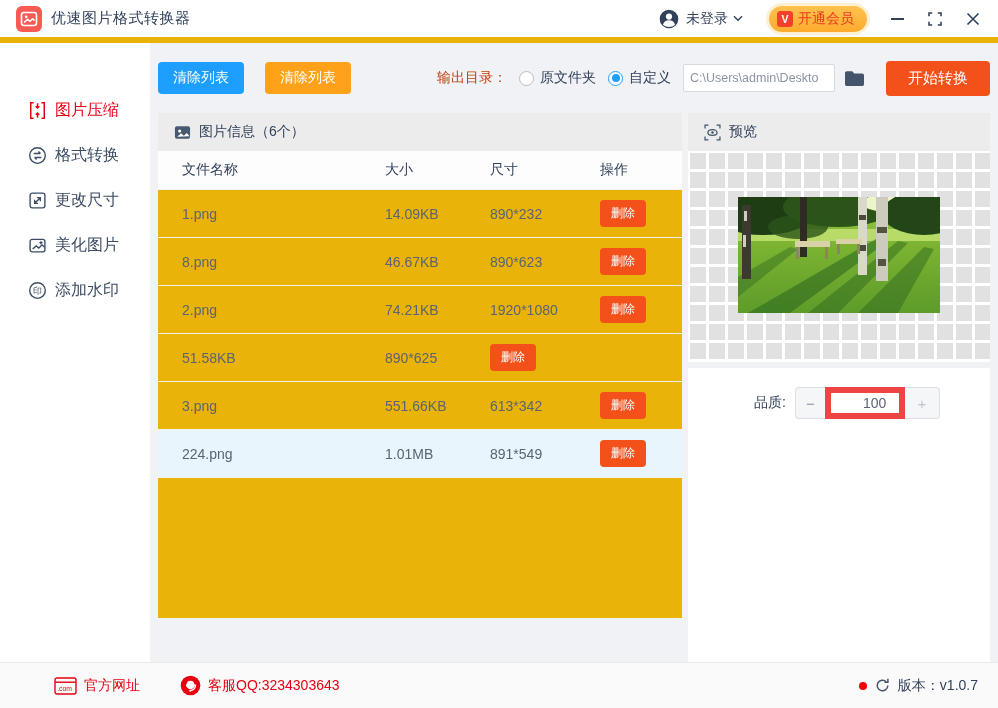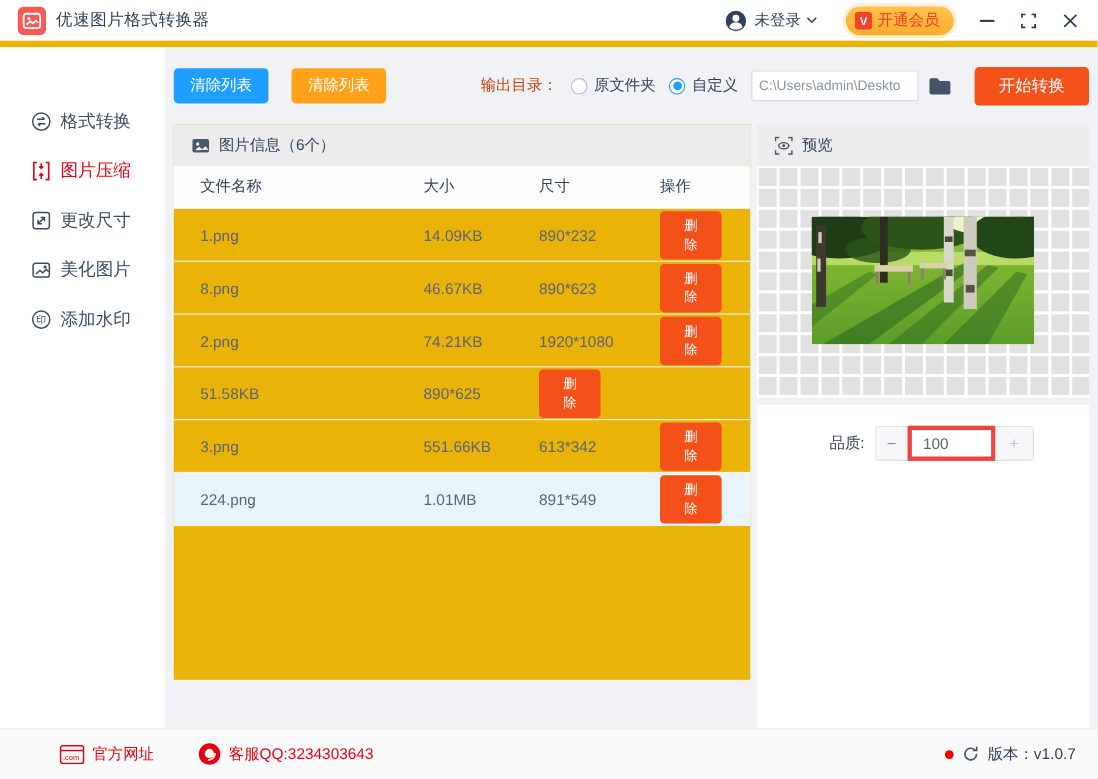--- a/index.html
+++ b/index.html
@@ -57,38 +57,38 @@
                 font-size:14px; color:#32415a; }
   .panel-band svg { width:17px; height:17px; }
 
   .table-panel { width:524px; flex:0 0 524px; height:505px; background:#eab308; display:flex; flex-direction:column; }
   .col-header { height:39px; flex:0 0 39px; display:grid; grid-template-columns:203px 105px 110px 1fr; align-items:center;
                 padding-left:24px; background:#fdfdfd; border-bottom:1px solid #f0f0f0; font-size:14px; font-weight:normal; color:#32415a; }
   .tbody { flex:1 1 auto; overflow:hidden; }
   .trow { height:48px; display:grid; grid-template-columns:203px 105px 110px 1fr; align-items:center; padding-left:24px;
           border-bottom:1px solid #f2f2f2; font-size:14px; color:#5a6472; cursor:pointer; }
   .trow.selected { background:#e9f5fd; }
-  .del-btn { width:56px; border:none; border-radius:4px; background:#f3501a; color:#fff; font-size:12px; padding:5px 17px; cursor:pointer; }
+  .del-btn { width:46px; border:none; border-radius:4px; background:#f3501a; color:#fff; font-size:12px; padding:5px 0; cursor:pointer; }
 
   .right-panel { flex:1 1 auto; display:flex; flex-direction:column; min-width:0; }
   .preview-sec { background:#fff; flex:0 0 auto; display:flex; flex-direction:column;text-align:right; }
   .checkerboard { height:211px; background-color:#e1e1e1;
     background-image:linear-gradient(to right,#fff 3px,transparent 3px),linear-gradient(to bottom,#fff 3px,transparent 3px);
     background-size:19px 19px; background-position:-1px -1px;
     display:flex; justify-content:center; }
   .preview-img { width:202px; height:116px; margin-top:46px; display:block; }
   .sec-gap { height:6px; flex:0 0 6px; }
   .settings-sec { background:#fff; flex:1 1 auto; display:flex; flex-direction:column; }
   .quality-row { display:flex; align-items:center; justify-content:flex-end; padding-right:50px; margin-top:19px; }
   .quality-label { font-size:14px; color:#32415a; margin-right:9px; }
   .stepper { display:flex; height:32px; }
   .step-btn { width:30px; border:1px solid #dcdfe6; background:#f5f6f8; color:#8a919c; font-size:15px; cursor:pointer; }
   .step-btn.minus { border-radius:4px 0 0 4px; border-right:none; }
   .step-btn.plus { width:35px; border-radius:0 4px 4px 0; border-left:none; color:#c0c4cc; }
-  .step-input { width:80px; border:4px solid #ef4444; text-align:left; padding-left:10px; font-size:14px; color:#5a6472;
+  .step-input { width:80px; border:6px solid #ef4444; text-align:left; padding-left:32px; font-size:14px; color:#5a6472;
                 font-family:"Liberation Sans",sans-serif; background:#fff; }
 
   
   .footer { height:46px; flex:0 0 46px; background:#fafafa; border-top:1px solid #e9eaec; display:flex; align-items:center; padding:0 20px 0 54px; }
   .foot-link { display:flex; align-items:center; gap:7px; font-size:14px; color:#e60012; cursor:pointer; background:none; border:none; }
   .foot-link + .foot-link { margin-left:40px; }
   .foot-link svg { display:block; }
   .foot-right { margin-left:auto; display:flex; align-items:center; gap:8px; font-size:14px; color:#32415a; }
   .status-dot { width:8px; height:8px; border-radius:50%; background:#f20000; }
   .refresh-btn { background:none; border:none; cursor:pointer; display:flex; }
@@ -138,33 +138,33 @@
         <svg viewBox="0 0 14 14" fill="none" stroke="#32415a" stroke-width="1.6">
           <path d="M1.5 1.5l11 11M12.5 1.5l-11 11"></path>
         </svg>
       </button>
     </div>
   </header>
 
   <div class="app-body">
 
     <aside class="sidebar">
+      <div class="side-item active">
+        <svg viewBox="0 0 18 18" fill="none" stroke="currentColor" stroke-width="1.4">
+          <path d="M5.3 1.6H2.6v14.8h2.7M12.7 1.6h2.7v14.8h-2.7"></path>
+          <path d="M9 2.2v4.4M7.3 5l1.7 1.7L10.7 5M9 15.8v-4.4M7.3 13l1.7-1.7 1.7 1.7"></path>
+        </svg>
+        <span>图片压缩</span>
+      </div>
       <div class="side-item">
         <svg viewBox="0 0 18 18" fill="none" stroke="currentColor" stroke-width="1.3">
           <circle cx="9" cy="9" r="7.4"></circle>
           <path d="M5.4 7.1h6.3M9.9 5.3l1.9 1.8M12.6 10.9H6.3M8.1 12.7l-1.9-1.8"></path>
         </svg>
         <span>格式转换</span>
-      </div>
-      <div class="side-item active">
-        <svg viewBox="0 0 18 18" fill="none" stroke="currentColor" stroke-width="1.4">
-          <path d="M5.3 1.6H2.6v14.8h2.7M12.7 1.6h2.7v14.8h-2.7"></path>
-          <path d="M9 2.2v4.4M7.3 5l1.7 1.7L10.7 5M9 15.8v-4.4M7.3 13l1.7-1.7 1.7 1.7"></path>
-        </svg>
-        <span>图片压缩</span>
       </div>
       <div class="side-item">
         <svg viewBox="0 0 18 18" fill="none" stroke="currentColor" stroke-width="1.3">
           <rect x="2" y="2" width="14" height="14" rx="2"></rect>
           <path d="M6.3 11.7l5.4-5.4M11.7 9.6V6.3H8.4M6.3 8.4v3.3h3.3"></path>
         </svg>
         <span>更改尺寸</span>
       </div>
       <div class="side-item">
         <svg viewBox="0 0 18 18" fill="none" stroke="currentColor" stroke-width="1.3">

